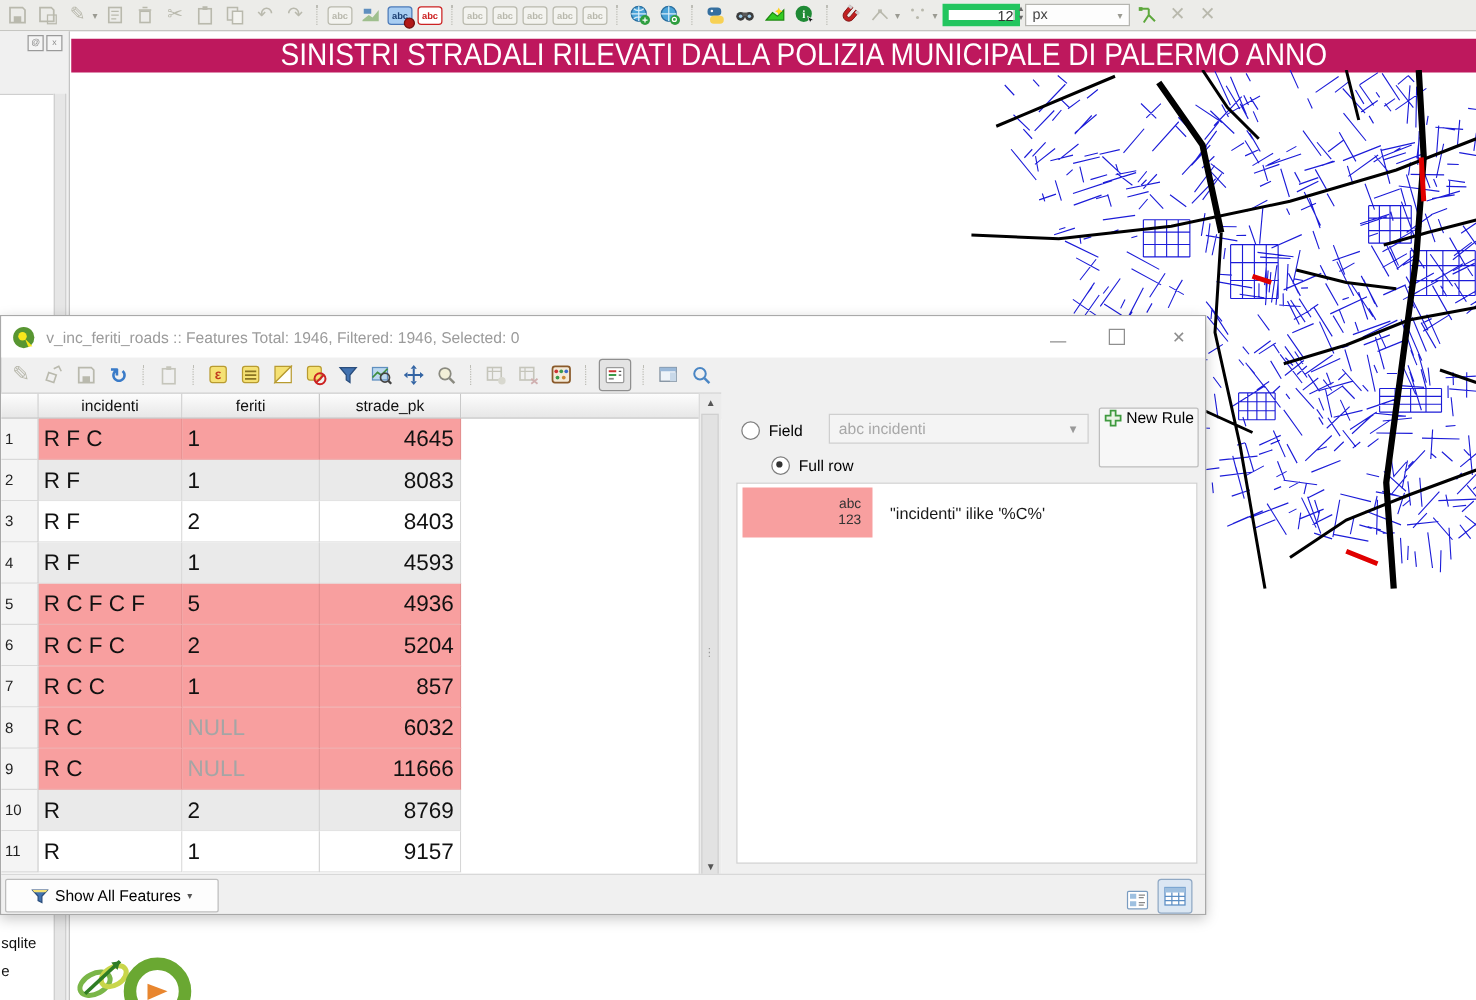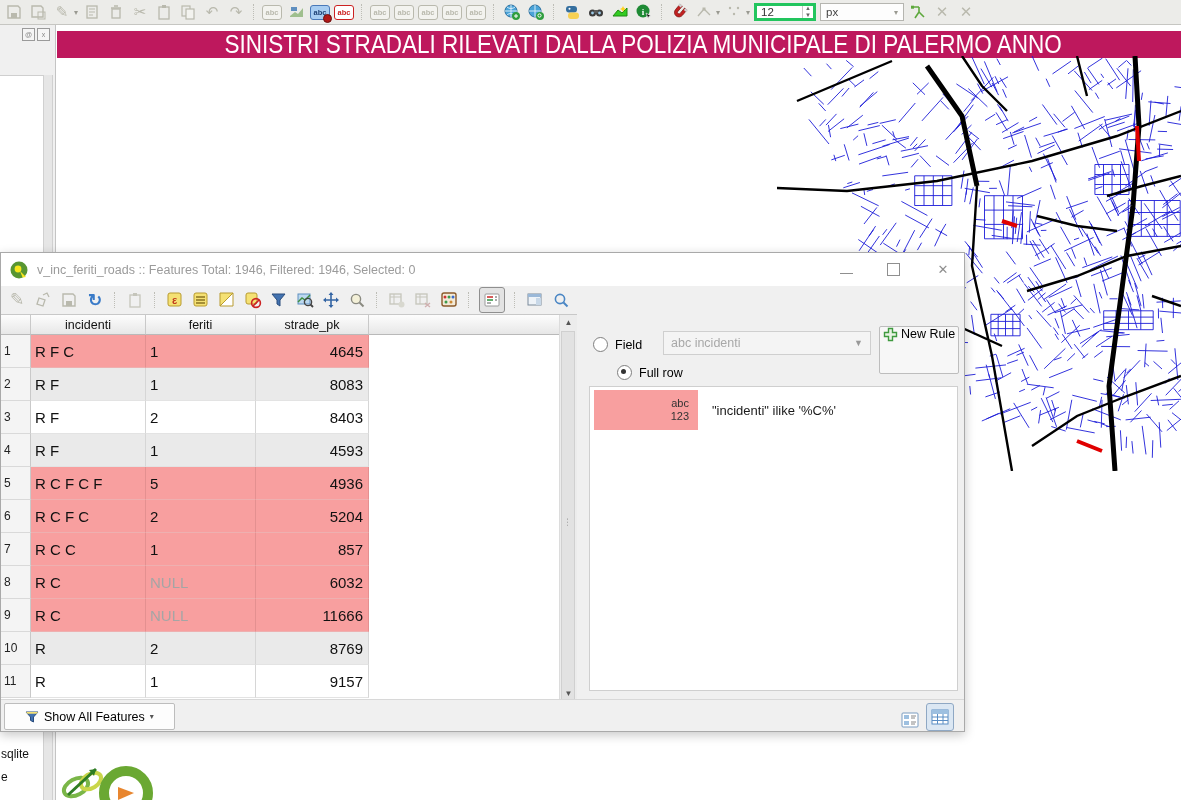--- a/index.html
+++ b/index.html
@@ -11,21 +11,21 @@
   .ti{width:20px;height:20px;display:inline-flex;align-items:center;justify-content:center;flex:0 0 auto;}
   .gi{color:#b9b9ad;font-size:15px;line-height:18px;}
   .sep{width:1px;height:16px;border-left:1px dotted #bdbdb6;margin:0 3px;flex:0 0 auto;}
   .caret{font-size:8px;color:#9a9a92;margin-left:-2px;}
   .abctag{display:inline-flex;align-items:center;justify-content:center;width:19px;height:13px;
           border-radius:3px;font-size:7.5px;font-weight:bold;}
   .abc-gray{border:1px solid #b9b9ad;color:#b9b9ad;background:#f3f3ef;}
   .abc-blue{border:1px solid #4a79b8;color:#1c3f73;background:#a8cdf2;position:relative;}
   .abc-red{border:1.5px solid #cc2222;color:#cc2222;background:#fff;}
   .pin{position:absolute;right:-3px;bottom:-4px;width:7px;height:7px;border-radius:50%;background:#b01818;border:1px solid #6d0e0e;}
-  .spinbox{width:62px;height:18px;background:#fff;border:3px solid #22c55e;display:flex;align-items:flex-end;box-sizing:border-box;flex:0 0 auto;}
+  .spinbox{width:62px;height:18px;background:#fff;border:5px solid #22c55e;display:flex;align-items:flex-start;box-sizing:border-box;flex:0 0 auto;padding-left:35px;}
   .spinbox .val{flex:1;padding-left:4px;font-size:11.5px;color:#333;}
   .steppers{display:flex;flex-direction:column;border-left:1px solid #c9c9c9;height:100%;justify-content:center;}
   .steppers span{font-size:6px;color:#666;line-height:7px;padding:0 2px;}
   .unitcombo{width:84px;height:18px;background:#fdfdfd;border:1px solid #b5b5b0;display:flex;align-items:center;justify-content:space-between;padding:0 5px;box-sizing:border-box;flex:0 0 auto;color:#444;font-size:11.5px;}
   
   .leftrail{position:absolute;left:0;top:25px;width:56px;height:775px;background:#f0f0f0;border-right:1px solid #c4c4c4;box-sizing:border-box;}
   .railicons{position:absolute;left:22px;top:3px;display:flex;gap:2px;}
   .railbtn{width:11px;height:11px;border:1px solid #9a9a9a;color:#8a8a8a;font-size:7px;display:flex;align-items:center;justify-content:center;background:#f5f5f5;}
   .lpanel{position:absolute;left:0;top:50px;width:43px;height:725px;background:#fff;border-top:1px solid #cfcfcf;}
   .lscroll{position:absolute;left:43px;top:50px;width:8px;height:725px;background:#e6e6e6;border-left:1px solid #d0d0d0;border-right:1px solid #d0d0d0;}
@@ -50,21 +50,21 @@
   .di{width:20px;height:20px;display:inline-flex;align-items:center;justify-content:center;flex:0 0 auto;}
   .pressedbtn{width:24px;height:24px;border:1px solid #8f8f8f;border-radius:3px;background:#e3e3e3;display:inline-flex;align-items:center;justify-content:center;flex:0 0 auto;}
   
   .tablearea{position:absolute;left:0;top:61px;width:576px;height:387px;background:#fff;border-top:1px solid #c8c8c8;overflow:hidden;}
   .thead{display:grid;grid-template-columns:30px 115px 110px 113px 1fr;height:20px;}
   .thead div{background:linear-gradient(#fdfdfd,#e7e7e7);border-right:1px solid #c9c9c9;border-bottom:1px solid #b9b9b9;
              font-size:12.5px;display:flex;align-items:center;justify-content:center;color:#111;}
   .trow{display:grid;grid-template-columns:30px 115px 110px 113px 1fr;height:33px;}
   .rownum{background:#f4f4f4;border-right:1px solid #c9c9c9;border-bottom:1px solid #d9d9d9;
           display:flex;align-items:center;padding-left:3px;font-size:12px;color:#222;}
-  .cell{display:flex;align-items:center;padding-left:4px;font-size:15px;border-right:1px solid #d6d6d6;border-bottom:1px solid #e3e3e3;color:#111;}
+  .cell{display:flex;align-items:center;padding-left:4px;font-size:18px;border-right:1px solid #d6d6d6;border-bottom:1px solid #e3e3e3;color:#111;}
   .c-str{justify-content:flex-end;padding-right:5px;}
   .filler{border:none;background:#fff;}
   .r-pink .cell{background:#f89f9f;border-bottom:1px solid #eeb0b0;border-right:1px solid #e49090;}
   .r-gray .cell{background:#eaeaea;}
   .r-white .cell{background:#ffffff;}
   .r-pink .filler,.r-gray .filler,.r-white .filler{background:#fff;border:none;}
   .nullval{color:#a5a5a5;}
   .vscroll{position:absolute;left:558px;top:62px;width:17px;height:386px;background:#ececec;border-left:1px solid #dcdcdc;}
   .vthumb{position:absolute;left:1px;top:16px;width:14px;height:372px;background:#e2e2e2;border:1px solid #d0d0d0;box-sizing:border-box;}
   .vdots{position:absolute;left:0;top:185px;width:100%;text-align:center;color:#9a9a9a;font-size:9px;letter-spacing:1px;}

